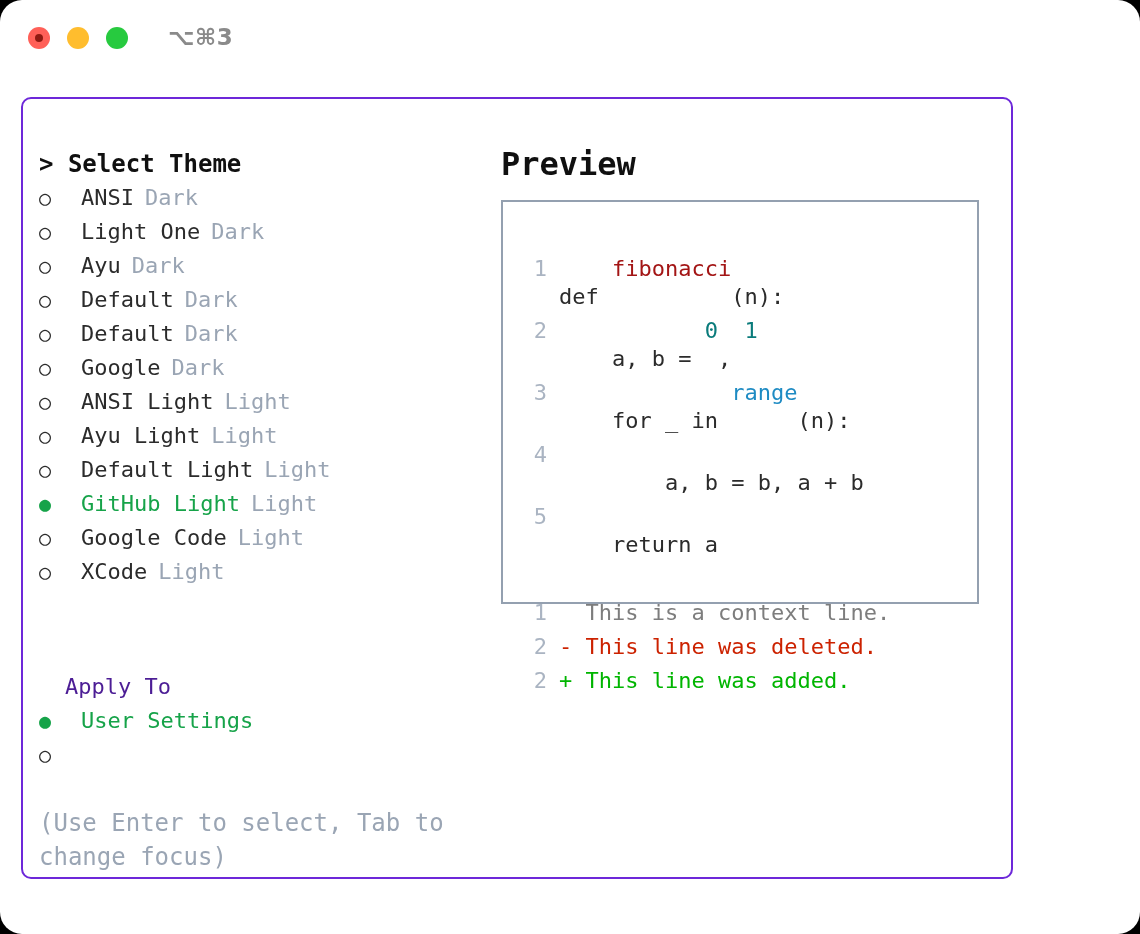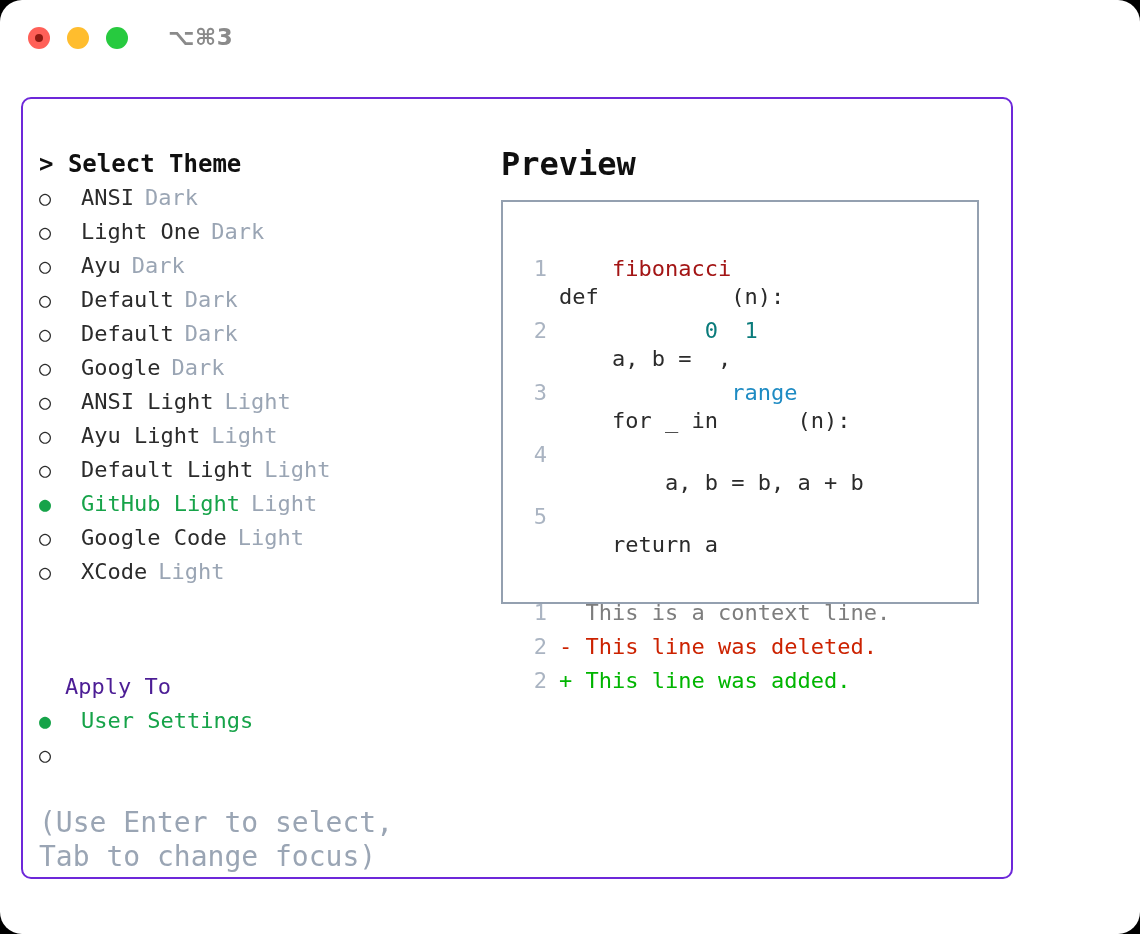--- a/index.html
+++ b/index.html
@@ -139,21 +139,21 @@
     color: #4c1d95;
     line-height: 34px;
     padding-left: 26px;
     white-space: pre;
     margin-top: 47px;
   }
 
   .spacer-line { height: 34px; }
 
   .hint {
-    font-size: 28px;
+    font-size: 24px;
     color: #9aa5b4;
     line-height: 34px;
     width: 410px;
     white-space: pre-wrap;
   }
 
   
   .right-col {
     position: absolute;
     left: 478px;

